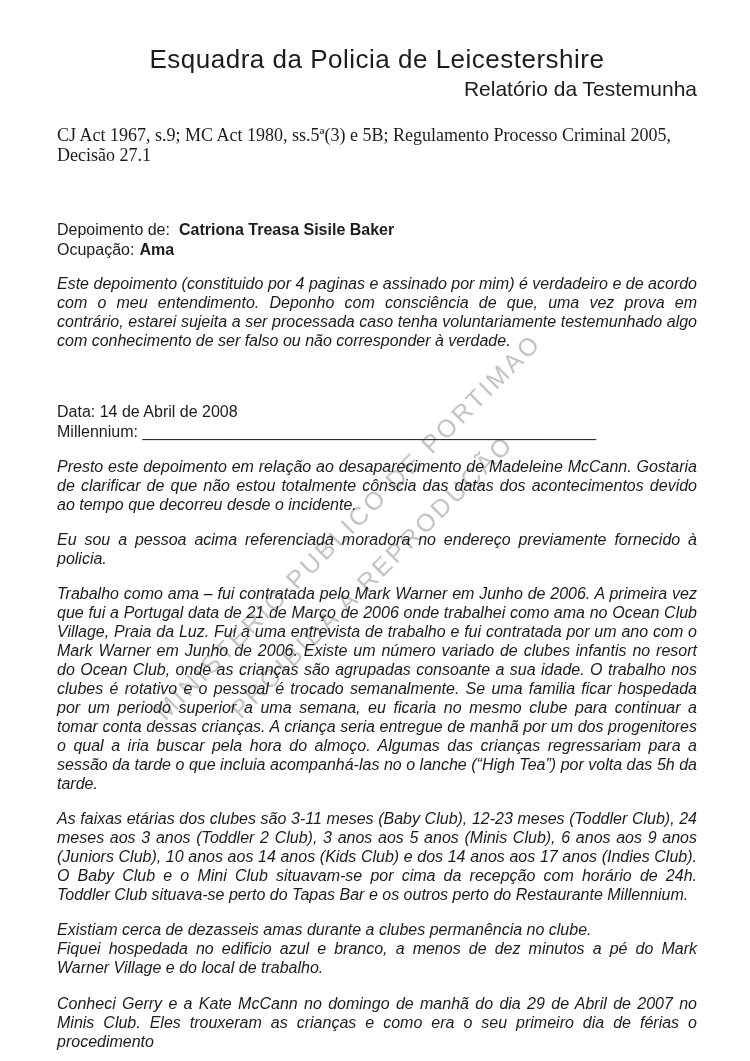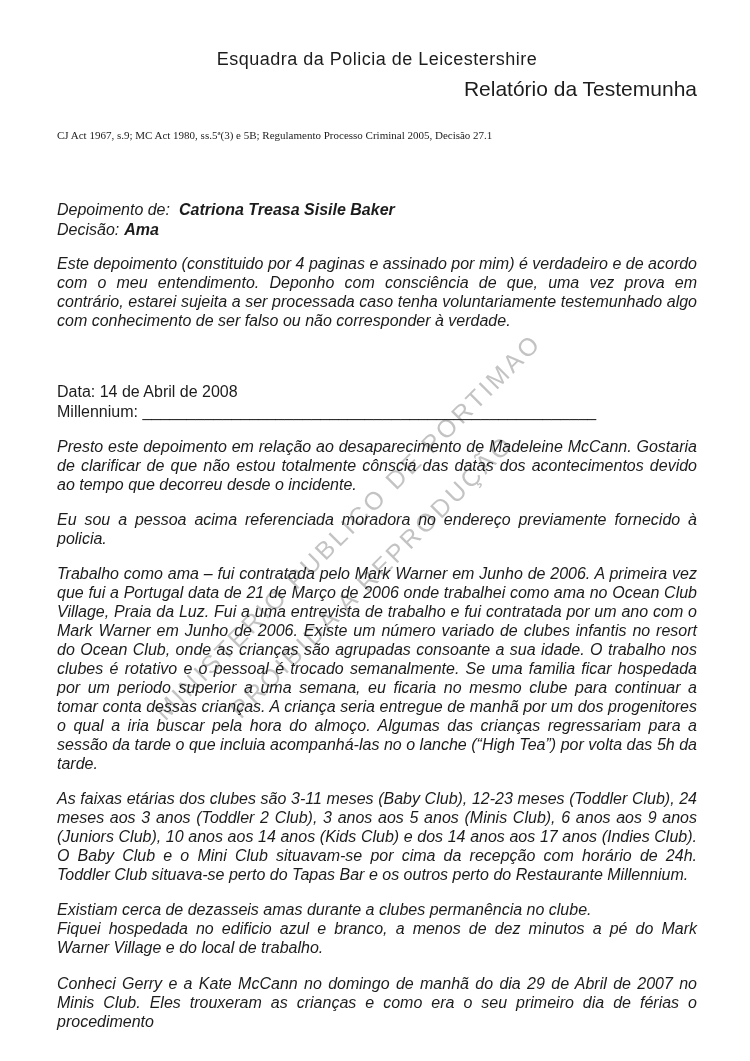--- a/index.html
+++ b/index.html
@@ -19,43 +19,42 @@
     font-family: "Liberation Sans", "DejaVu Sans", sans-serif;
   }
   .content {
     position: relative;
     z-index: 2;
     padding: 44px 53px 0 57px;
   }
   .doc-title {
     margin: 0;
     text-align: center;
-    font-size: 18px;
+    font-size: 26px;
     font-weight: 400;
     line-height: 31px;
     letter-spacing: 0.5px;
   }
   .doc-subtitle {
     margin: 0;
     text-align: right;
     font-size: 21px;
     font-weight: 400;
     line-height: 27px;
   }
   .legal-line {
     margin: 23px 0 16px 0;
     font-family: "Liberation Serif", "DejaVu Serif", serif;
-    font-size: 11px;
+    font-size: 18px;
     line-height: 20px;
   }
   .fields {
     margin-top: 55px;
     font-size: 16px;
     line-height: 19.5px;
-    font-style: italic;
   }
   .field-row .value { font-weight: 700; }
   .field-row .value.name { margin-left: 9px; }
   .field-row .value.occ { margin-left: 5px; }
   .para {
     margin: 16px 0 0 0;
     font-size: 16px;
     line-height: 19px;
     text-align: justify;
     font-style: italic;
@@ -103,21 +102,21 @@
     <h1 class="doc-title">Esquadra da Policia de Leicestershire</h1>
     <h2 class="doc-subtitle">Relatório da Testemunha</h2>
 
     <p class="legal-line">CJ Act 1967, s.9; MC Act 1980, ss.5ª(3) e 5B; Regulamento Processo Criminal 2005, Decisão 27.1</p>
 
     <div class="fields">
       <div class="field-row">
         <span class="label">Depoimento de:</span><span class="value name">Catriona Treasa Sisile Baker</span>
       </div>
       <div class="field-row">
-        <span class="label">Decisão:</span><span class="value occ">Ama</span>
+        <span class="label">Ocupação:</span><span class="value occ">Ama</span>
       </div>
     </div>
 
     <p class="para declaration">Este depoimento (constituido por 4 paginas e assinado por mim) é verdadeiro e de acordo com o meu entendimento. Deponho com consciência de que, uma vez prova em contrário, estarei sujeita a ser processada caso tenha voluntariamente testemunhado algo com conhecimento de ser falso ou não corresponder à verdade.</p>
 
     <div class="datesig">
       <div class="date-row">
         <span>Data:</span>
         <span>14 de Abril de 2008</span>
       </div>

